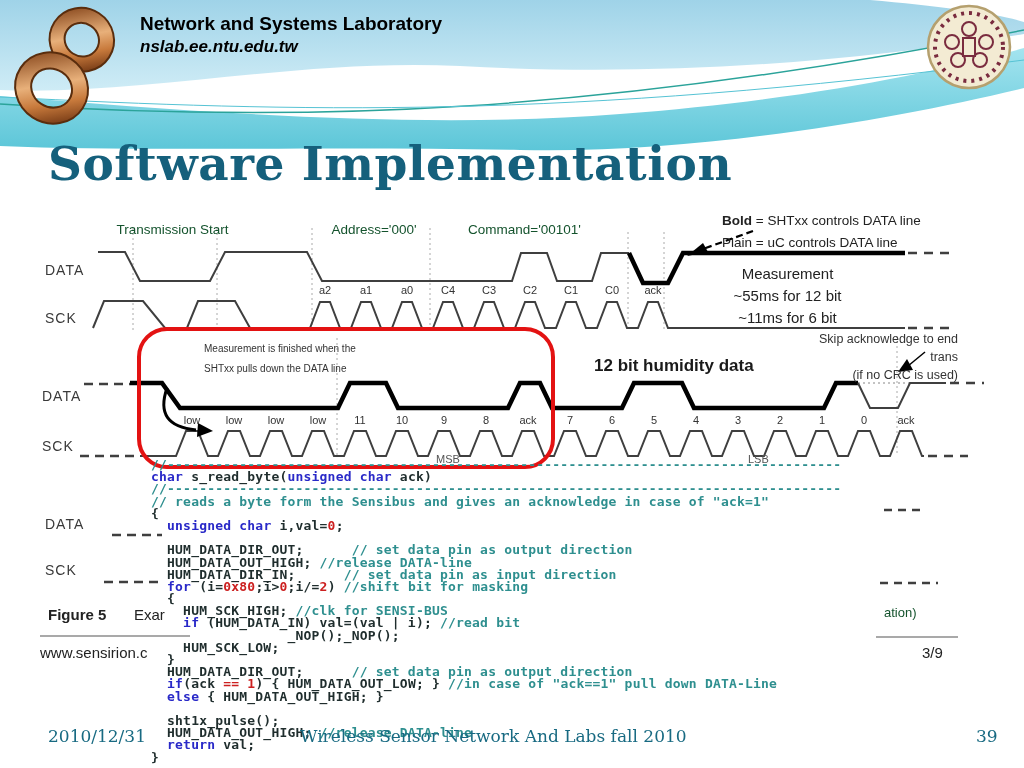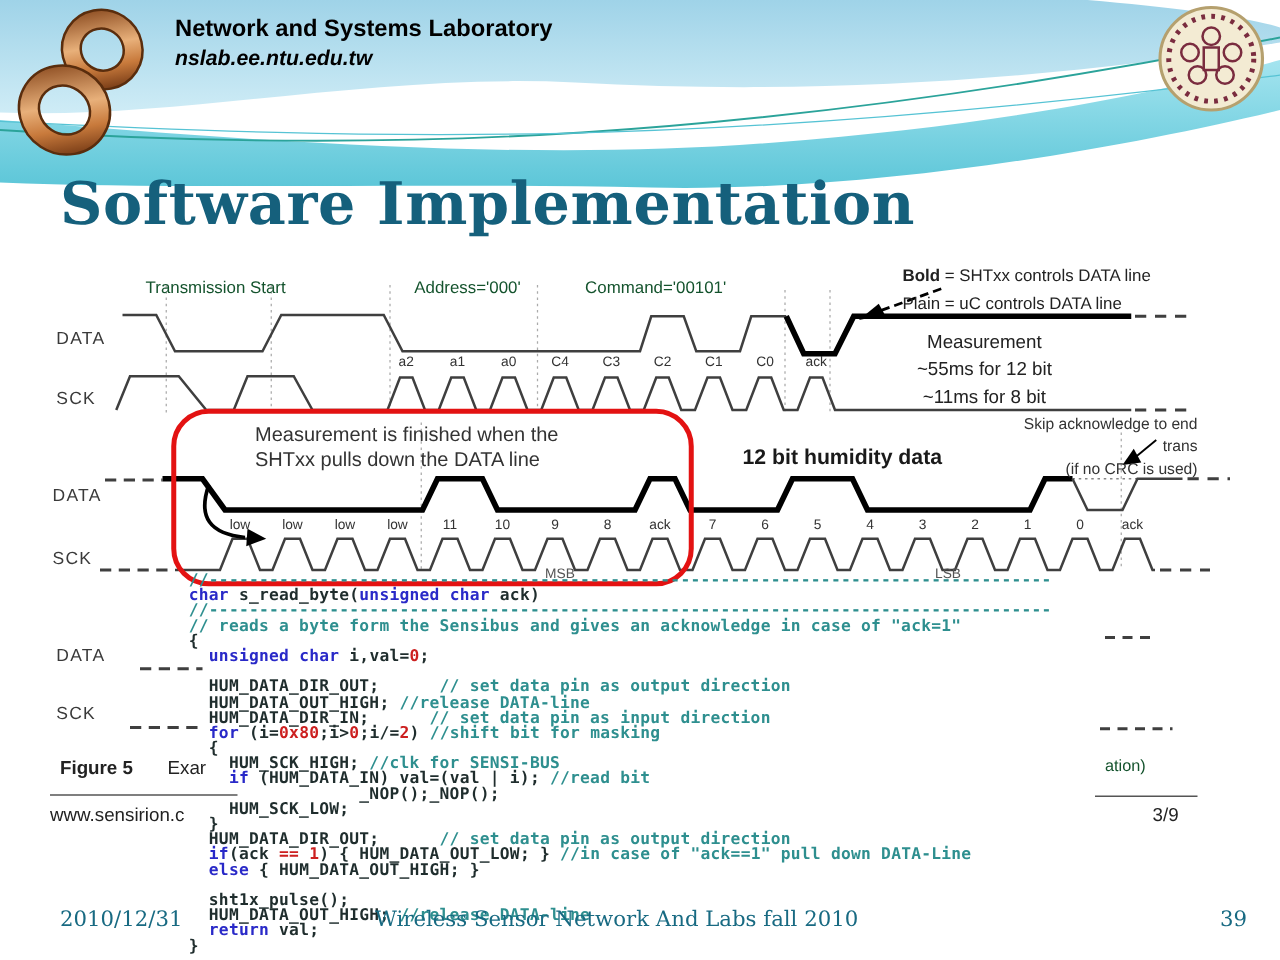--- a/index.html
+++ b/index.html
@@ -16,21 +16,21 @@
   .page-title{position:absolute;left:48px;top:136px;z-index:4;margin:0;
     font-family:"DejaVu Serif",serif;font-weight:bold;font-size:47px;color:#15607c;letter-spacing:0.5px;}
   
   .fig-svg{position:absolute;left:0;top:0;z-index:2;}
   .fig-label{position:absolute;z-index:3;color:#14532d;white-space:nowrap;font-size:13.5px;}
   .sig-name{font-size:14px;color:#3a3a3a;letter-spacing:1px;}
   .bit{position:absolute;z-index:3;width:34px;text-align:center;font-size:11px;color:#333;}
   .legend-line{font-size:13.5px;color:#222;}
   .meas{position:absolute;left:700px;top:263px;width:175px;text-align:center;
         font-size:15px;line-height:22px;color:#222;z-index:3;}
-  .note{position:absolute;left:204px;top:339px;font-size:16px;line-height:20px;color:#333;z-index:4;}
+  .note{position:absolute;left:204px;top:339px;font-size:10px;line-height:20px;color:#333;z-index:4;}
   .skip{position:absolute;left:788px;top:330px;width:170px;text-align:right;
         font-size:12.5px;line-height:18px;color:#333;z-index:3;}
   .humidity{position:absolute;left:558px;top:356px;font-size:17px;font-weight:600;color:#1a1a1a;z-index:3;margin-left:36px;}
   .msb{font-size:11px;color:#555;}
   .caption{font-size:15px;color:#222;}
   .redbox{position:absolute;left:137px;top:327px;width:410px;height:134px;z-index:4;
           border:4px solid #e31212;border-radius:30px;}
   
   .code{position:absolute;left:151px;top:459px;z-index:5;margin:0;
         font-family:"DejaVu Sans Mono",monospace;font-size:13px;font-weight:bold;
@@ -145,21 +145,21 @@
   <div class="fig-label" style="left:110px;top:222px;width:125px;text-align:center;">Transmission Start</div>
   <div class="fig-label" style="left:318px;top:222px;width:112px;text-align:center;">Address='000'</div>
   <div class="fig-label" style="left:462px;top:222px;width:125px;text-align:center;">Command='00101'</div>
 
   <div class="fig-label legend-line" style="left:722px;top:213px;text-align:center;"><b>Bold</b><span> = SHTxx controls DATA line</span></div>
   <div class="fig-label legend-line" style="left:722px;top:235px;">Plain = uC controls DATA line</div>
 
   <div class="meas">
     <div>Measurement</div>
     <div>~55ms for 12 bit</div>
-    <div>~11ms for 8 bit</div>
+    <div>~11ms for 6 bit</div>
   </div>
 
   <div class="fig-label sig-name" style="left:45px;top:262px;">DATA</div>
   <div class="fig-label sig-name" style="left:45px;top:310px;">SCK</div>
   <div class="fig-label sig-name" style="left:42px;top:388px;">DATA</div>
   <div class="fig-label sig-name" style="left:42px;top:438px;">SCK</div>
   <div class="fig-label sig-name" style="left:45px;top:516px;">DATA</div>
   <div class="fig-label sig-name" style="left:45px;top:562px;">SCK</div>
 
   <div class="note">

